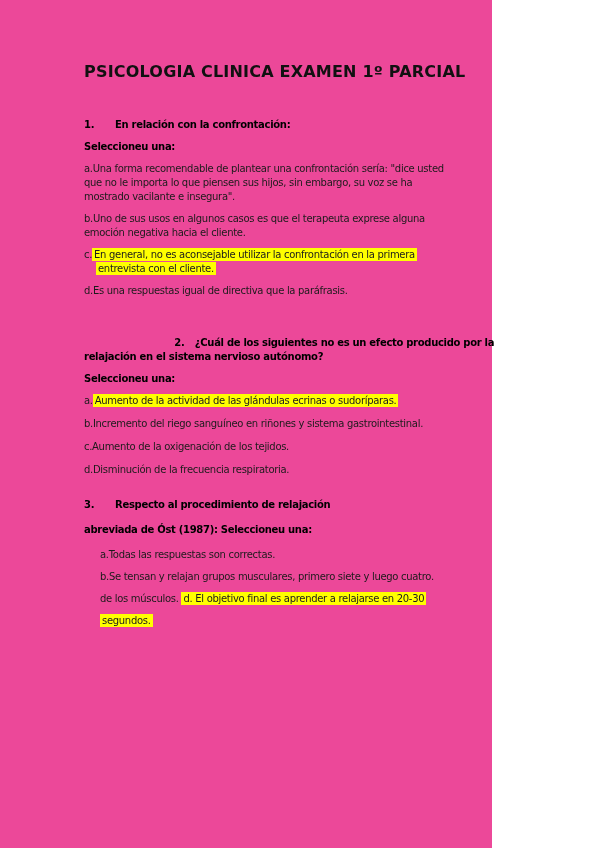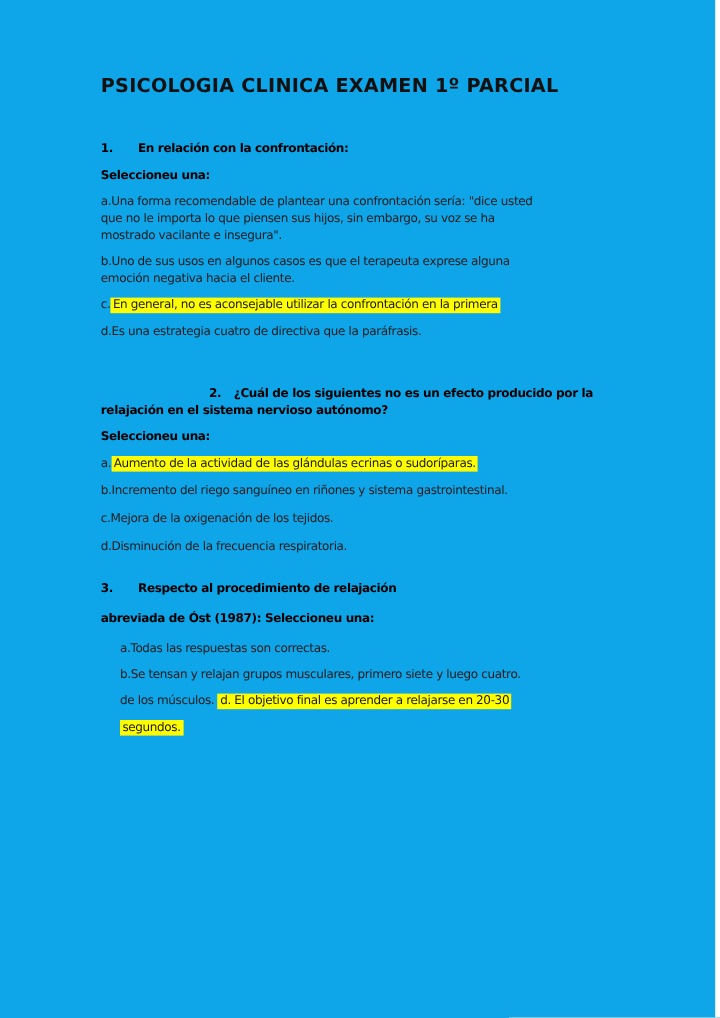--- a/index.html
+++ b/index.html
@@ -1,21 +1,21 @@
 <!DOCTYPE html>
 <html><head>
 <meta charset="utf-8">
 <style>
   html,body{margin:0;padding:0;}
   body{
     width:600px;height:848px;background:#ffffff;overflow:hidden;
     font-family:"DejaVu Sans","Liberation Sans",sans-serif;
     color:#1b1b1b;
   }
-  .page{position:relative;width:596px;height:848px;background:#0ea5e9;}
+  .page{position:relative;width:492px;height:848px;background:#ec4899;}
   .content{position:absolute;left:84px;top:0;width:490px;}
   .line{white-space:nowrap;font-size:10px;line-height:14px;letter-spacing:-0.3px;margin:0;}
   .bold{font-weight:700;color:#000;}
   .title{
     margin:62px 0 0 0;font-size:16px;font-weight:700;color:#111;
     letter-spacing:0.2px;line-height:20px;white-space:nowrap;
   }
   .qnum{display:inline-block;width:31px;}
   .mt36{margin-top:36px;}
   .mt38{margin-top:38px;text-align:center;}
@@ -45,33 +45,34 @@
         <div class="line">a.Una forma recomendable de plantear una confrontación sería: "dice usted</div>
         <div class="line">que no le importa lo que piensen sus hijos, sin embargo, su voz se ha</div>
         <div class="line">mostrado vacilante e insegura".</div>
       </div>
       <div class="opt">
         <div class="line">b.Uno de sus usos en algunos casos es que el terapeuta exprese alguna</div>
         <div class="line">emoción negativa hacia el cliente.</div>
       </div>
       <div class="opt">
         <div class="line"><span>c.</span><span class="hl">En general, no es aconsejable utilizar la confrontación en la primera</span></div>
+        <div class="line indent12"><span class="hl">entrevista con el cliente.</span></div>
       </div>
       <div class="opt">
-        <div class="line">d.Es una estrategia cuatro de directiva que la paráfrasis.</div>
+        <div class="line">d.Es una respuestas igual de directiva que la paráfrasis.</div>
       </div>
     </section>
 
     <section>
       <div class="line bold mt38"><span class="qnum">2.</span><span>¿Cuál de los siguientes no es un efecto producido por la</span></div>
       <div class="line bold">relajación en el sistema nervioso autónomo?</div>
       <div class="line bold mt8">Seleccioneu una:</div>
       <div class="line mt8"><span>a.</span><span class="hl">Aumento de la actividad de las glándulas ecrinas o sudoríparas.</span></div>
       <div class="line mt9">b.Incremento del riego sanguíneo en riñones y sistema gastrointestinal.</div>
-      <div class="line mt9">c.Mejora de la oxigenación de los tejidos.</div>
+      <div class="line mt9">c.Aumento de la oxigenación de los tejidos.</div>
       <div class="line mt9">d.Disminución de la frecuencia respiratoria.</div>
     </section>
 
     <section>
       <div class="line bold q3head mt20"><span class="qnum">3.</span><span>Respecto al procedimiento de relajación</span></div>
       <div class="line bold q3head mt9">abreviada de Óst (1987): Seleccioneu una:</div>
       <div class="line q3line mt6">a.Todas las respuestas son correctas.</div>
       <div class="line q3line">b.Se tensan y relajan grupos musculares, primero siete y luego cuatro.</div>
       <div class="line q3line"><span>de los músculos. </span><span class="hl">d. El objetivo final es aprender a relajarse en 20-30</span></div>
       <div class="line q3line"><span class="hl">segundos.</span></div>

